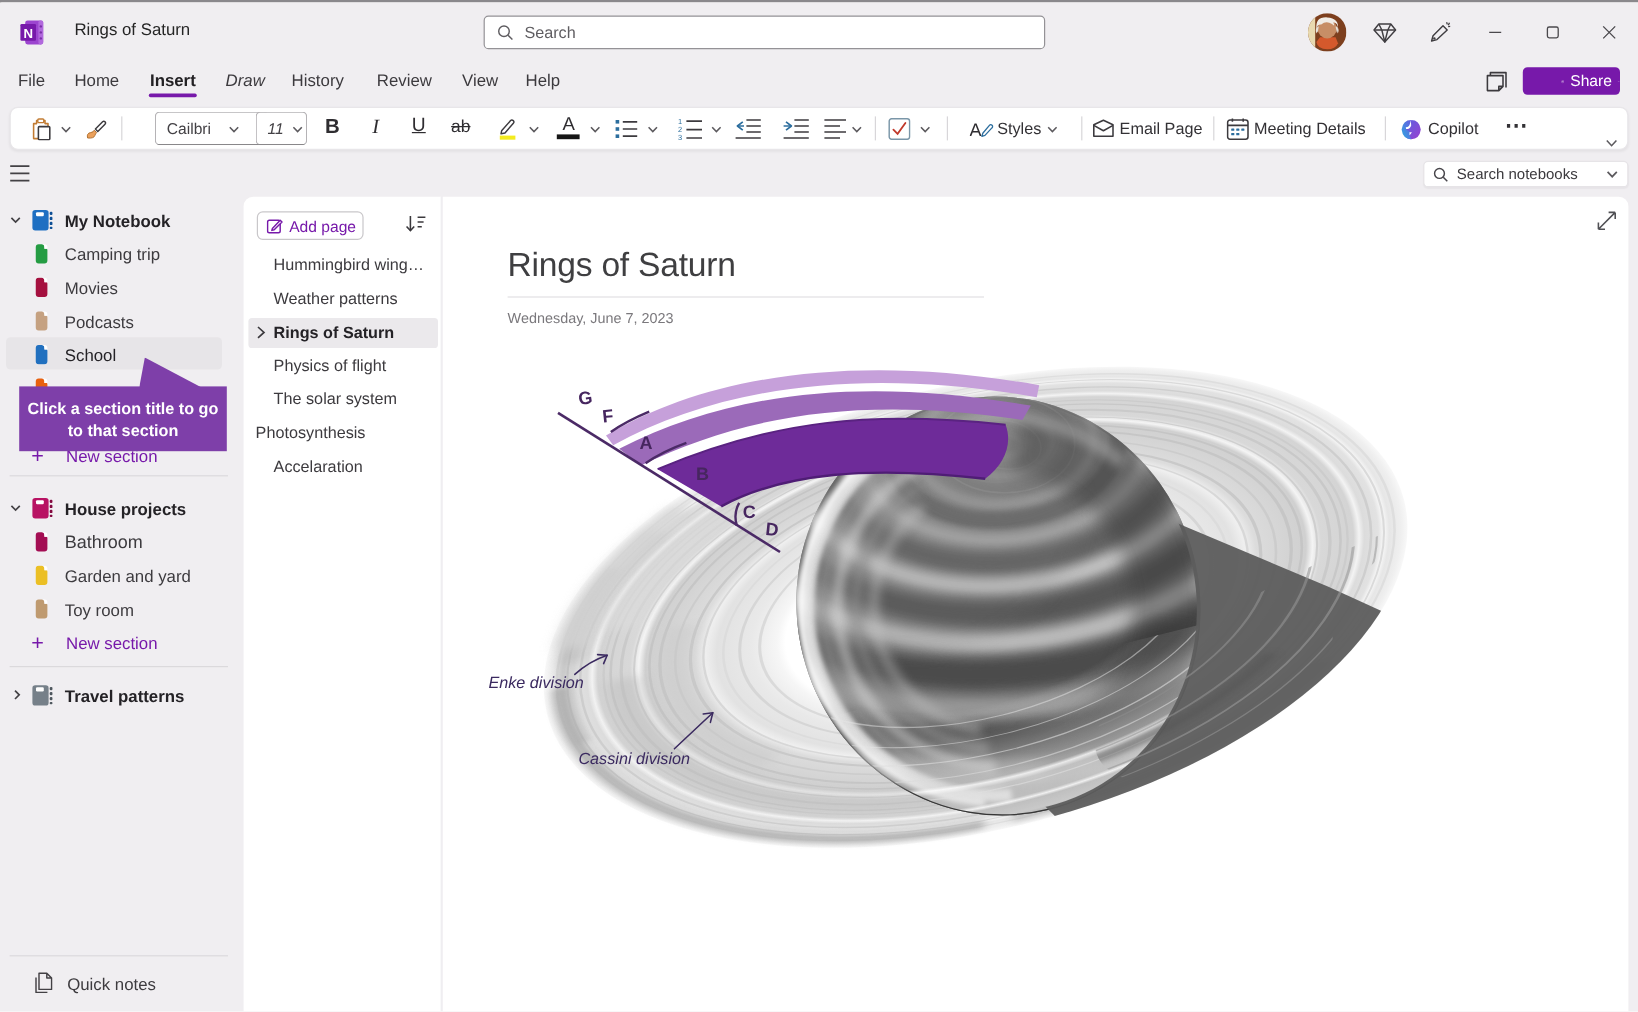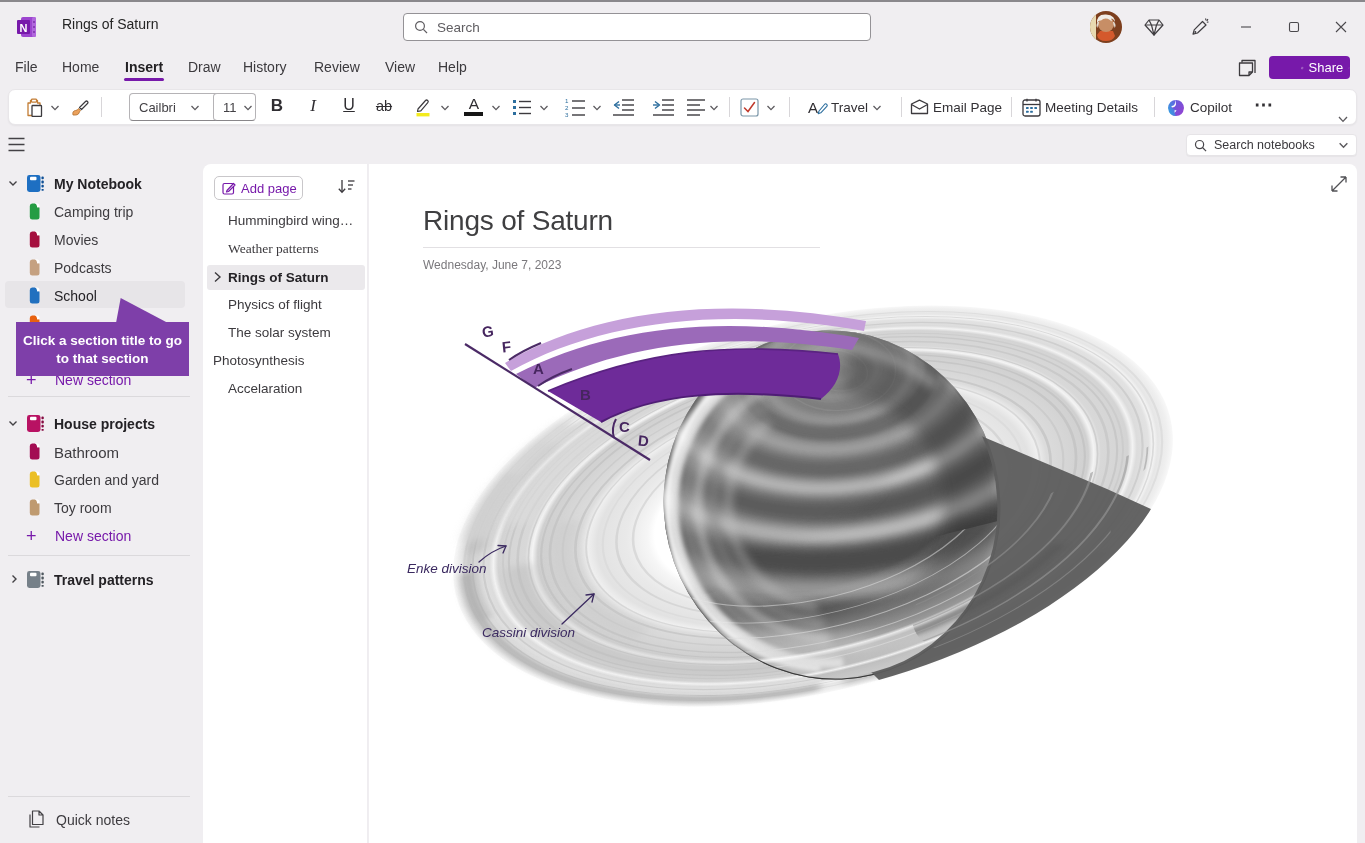--- a/index.html
+++ b/index.html
@@ -72,21 +72,21 @@
     <rect x="3.5" y="3.5" width="9" height="9" rx="1.5" fill="none" stroke="#4a484c" stroke-width="1.1"></rect>
   </svg>
 <svg class="ic" style="left:1333px;top:19px" width="16" height="16" viewBox="0 0 16 16">
     <path d="M3 3 L13 13 M13 3 L3 13" stroke="#4a484c" stroke-width="1.1"></path>
   </svg>
 
 <div class="abs" style="top:48px;left:0;width:1365px;height:40px;font-size:14px;color:#3c3a3e;">
   <span class="abs" style="left:15px;top:11px;">File</span>
   <span class="abs" style="left:62px;top:11px;">Home</span>
   <span class="abs" style="left:125px;top:11px;font-weight:bold;color:#232124;">Insert</span>
-  <span class="abs" style="left:188px;top:11px;">Draw</span>
+  <span class="abs" style="left:188px;top:11px;font-style:italic;">Draw</span>
   <span class="abs" style="left:243px;top:11px;">History</span>
   <span class="abs" style="left:314px;top:11px;">Review</span>
   <span class="abs" style="left:385px;top:11px;">View</span>
   <span class="abs" style="left:438px;top:11px;">Help</span>
   <div class="abs" style="left:124px;top:30px;width:40px;height:2.6px;background:#7719aa;border-radius:2px;"></div>
 </div>
 
 <svg class="ic" style="left:1238px;top:58px" width="19" height="19" viewBox="0 0 19 19" fill="none" stroke="#3c3a3e" stroke-width="1.3" stroke-linejoin="round">
   <path d="M4 4.5 V2.5 H17 V15"></path>
   <path d="M1.5 5 H14.5 V14 L11 17.5 H1.5 Z M14.5 14 H11 V17.5"></path>
@@ -118,21 +118,21 @@
   <path d="M3 17 Q2 13 5.5 12.5 Q8 12.2 8.5 10.5 L10.5 12.5 Q9.5 13.5 9 15 Q8.2 17.5 3 17Z" fill="#eba15c" stroke="#b06f2e" stroke-width="0.8"></path>
   <path d="M9.5 9.5 L15.5 3.5 Q16.5 2.5 17.5 3.5 Q18.5 4.5 17.5 5.5 L11.5 11.5 Z" fill="#fff" stroke="#3c3a3e" stroke-width="1.2" stroke-linejoin="round"></path>
 </svg>
 <div class="abs" style="left:101px;top:97px;width:1px;height:20px;background:#d8d6d9;"></div>
 
 <div class="abs" style="left:110px;top:93px;width:95px;height:28px;border:1px solid #b5b3b6;border-bottom-color:#89878a;border-radius:4px;background:#fff;font-size:13px;color:#434145;display:flex;align-items:center;padding-left:9px;margin-left:19px;">Cailbri</div>
 <svg class="ic" style="left:190px;top:103px" width="10" height="10" viewBox="0 0 10 10">
     <path class="chev" d="M1.5 3 L5 6.6 L8.5 3"></path>
   </svg>
 
-<div class="abs" style="left:213px;top:93px;width:43px;height:28px;border:1px solid #b5b3b6;border-bottom-color:#89878a;border-radius:4px;background:#fff;font-size:13px;color:#434145;display:flex;align-items:center;padding-left:9px;">11</div>
+<div class="abs" style="left:213px;top:93px;width:43px;height:28px;border:1px solid #b5b3b6;border-bottom-color:#89878a;border-radius:4px;background:#fff;font-size:13px;color:#434145;display:flex;align-items:center;padding-left:9px;font-style:italic;">11</div>
 <svg class="ic" style="left:243px;top:103px" width="10" height="10" viewBox="0 0 10 10">
     <path class="chev" d="M1.5 3 L5 6.6 L8.5 3"></path>
   </svg>
 
 <div class="abs" style="left:269px;top:96px;width:16px;height:22px;font-size:17px;font-weight:bold;color:#2f2d31;text-align:center;">B</div>
 <div class="abs" style="left:305px;top:96px;width:16px;height:22px;font-size:17px;font-style:italic;font-family:'Liberation Serif',serif;color:#2f2d31;text-align:center;">I</div>
 <div class="abs" style="left:341px;top:96px;width:16px;height:22px;font-size:16px;color:#2f2d31;text-align:center;text-decoration:underline;">U</div>
 <div class="abs" style="left:373px;top:98px;width:22px;height:20px;font-size:14.5px;color:#2f2d31;text-align:center;text-decoration:line-through;">ab</div>
 
 <svg class="ic" style="left:412px;top:96px" width="22" height="22" viewBox="0 0 22 22">
@@ -220,21 +220,21 @@
 </svg>
 <svg class="ic" style="left:766px;top:103px" width="10" height="10" viewBox="0 0 10 10">
     <path class="chev" d="M1.5 3 L5 6.6 L8.5 3"></path>
   </svg>
 <div class="abs" style="left:789px;top:97px;width:1px;height:20px;background:#d8d6d9;"></div>
 
 <svg class="ic" style="left:808px;top:98px" width="20" height="19" viewBox="0 0 20 19">
   <text x="0" y="15" font-size="15" fill="#2f2d31" font-family="Liberation Sans">A</text>
   <path d="M11 13 L16.5 6.5 Q17.6 5.2 18.7 6.3 Q19.8 7.4 18.6 8.6 L12.8 14.8 L10.2 15.6 Z" fill="#fff" stroke="#2c6e9e" stroke-width="1.1" stroke-linejoin="round"></path>
 </svg>
-<div class="abs" style="left:831px;top:100px;font-size:13.5px;color:#333135;">Travel</div>
+<div class="abs" style="left:831px;top:100px;font-size:13.5px;color:#333135;">Styles</div>
 <svg class="ic" style="left:872px;top:103px" width="10" height="10" viewBox="0 0 10 10">
     <path class="chev" d="M1.5 3 L5 6.6 L8.5 3"></path>
   </svg>
 <div class="abs" style="left:901px;top:97px;width:1px;height:20px;background:#d8d6d9;"></div>
 
 <svg class="ic" style="left:910px;top:99px" width="19" height="16" viewBox="0 0 19 16">
   <path d="M1.5 5 L9.5 1.2 L17.5 5 V14.5 H1.5 Z" fill="none" stroke="#3c3a3e" stroke-width="1.3" stroke-linejoin="round"></path>
   <path d="M1.5 5.5 L9.5 10 L17.5 5.5" fill="none" stroke="#3c3a3e" stroke-width="1.3" stroke-linejoin="round"></path>
 </svg>
 <div class="abs" style="left:933px;top:100px;font-size:13.5px;color:#333135;">Email Page</div>
@@ -416,21 +416,21 @@
     <g stroke="#3b393d" stroke-width="1.3">
       <line x1="4" y1="1" x2="4" y2="13"></line>
       <path d="M0.8 9.8 L4 13.2 L7.2 9.8" fill="none"></path>
       <line x1="10" y1="2" x2="16.5" y2="2"></line>
       <line x1="10" y1="6" x2="15" y2="6"></line>
       <line x1="10" y1="10" x2="13.5" y2="10"></line>
     </g>
   </svg>
 
 <div class="abs" style="left:228px;top:213px;font-size:13.5px;color:#3c3a3e;">Hummingbird wing…</div>
-<div class="abs" style="left:228px;top:241px;font-size:13.5px;color:#3c3a3e;font-family:Liberation Serif, serif;">Weather patterns</div>
+<div class="abs" style="left:228px;top:241px;font-size:13.5px;color:#3c3a3e;">Weather patterns</div>
 <div class="abs" style="left:207px;top:265px;width:158px;height:25px;background:#ebe9ec;border-radius:3px;"></div>
 <svg class="ic" style="left:213px;top:271px" width="9" height="12" viewBox="0 0 9 12">
     <path d="M2 1.5 L7 6 L2 10.5" fill="none" stroke="#3b393d" stroke-width="1.4"></path>
   </svg>
 <div class="abs" style="left:228px;top:270px;font-size:13.5px;font-weight:bold;color:#242226;">Rings of Saturn</div>
 <div class="abs" style="left:228px;top:297px;font-size:13.5px;color:#3c3a3e;">Physics of flight</div>
 <div class="abs" style="left:228px;top:325px;font-size:13.5px;color:#3c3a3e;">The solar system</div>
 <div class="abs" style="left:213px;top:353px;font-size:13.5px;color:#3c3a3e;">Photosynthesis</div>
 <div class="abs" style="left:228px;top:381px;font-size:13.5px;color:#3c3a3e;">Accelaration</div>
 

